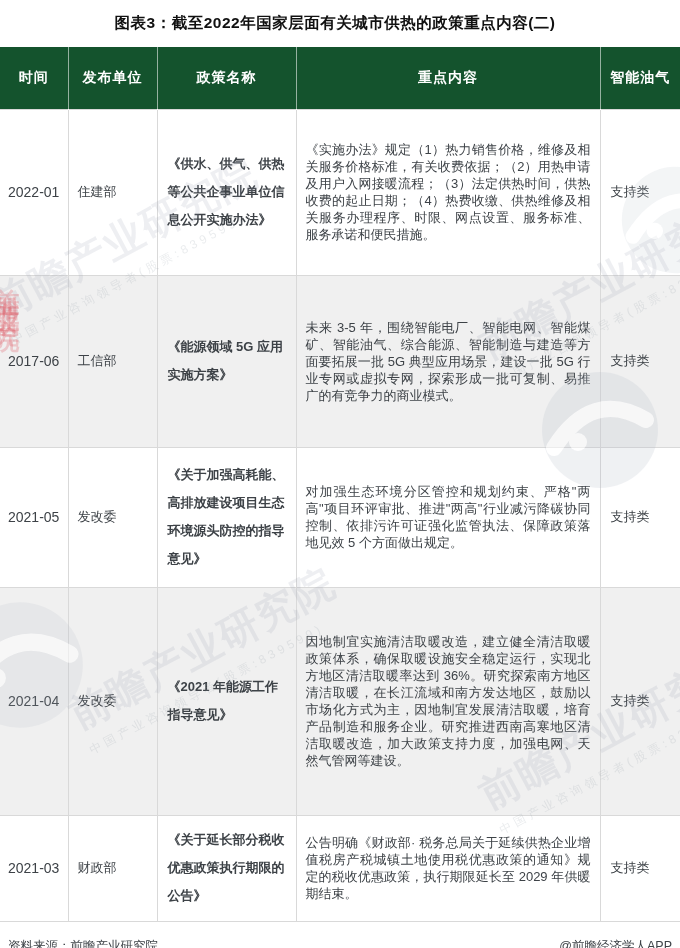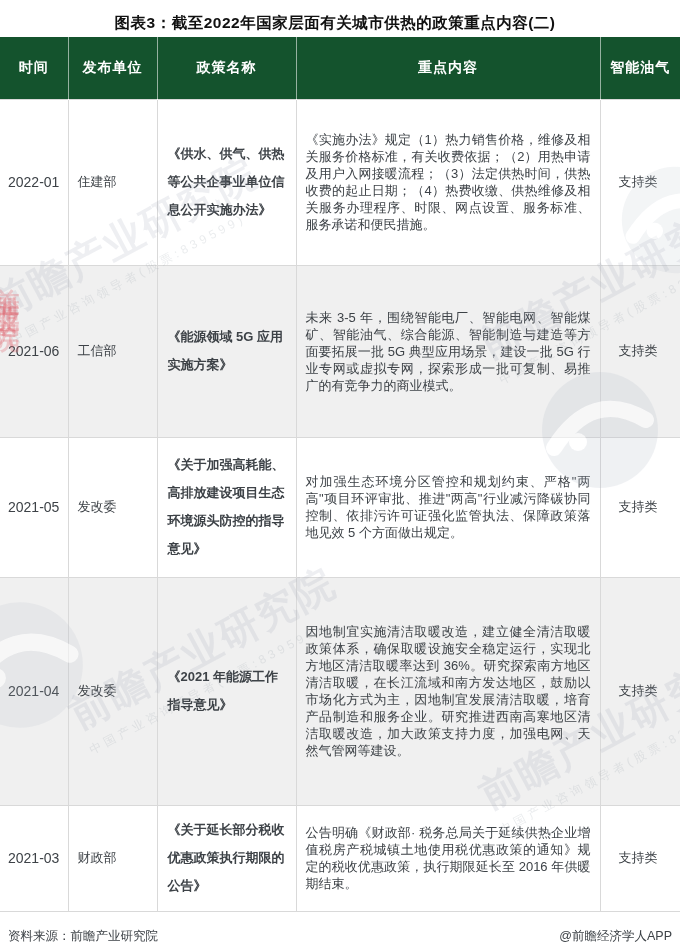--- a/index.html
+++ b/index.html
@@ -14,21 +14,21 @@
   }
   .page { position: relative; width: 680px; height: 948px; }
 
   .title {
     padding: 13px 20px 0 10px;
     text-align: center;
     font-size: 15.5px;
     font-weight: bold;
     color: #111111;
     letter-spacing: 0.5px;
-    height: 37px;
+    height: 47px;
   }
 
   table.policy {
     width: 680px;
     border-collapse: collapse;
     table-layout: fixed;
   }
   col.c1 { width: 68px; }
   col.c2 { width: 89px; }
   col.c3 { width: 139px; }
@@ -59,21 +59,21 @@
   tbody tr:nth-child(1) { height: 166px; }
   tbody tr:nth-child(2) { height: 172px; background: #f0f0f0; }
   tbody tr:nth-child(3) { height: 140px; }
   tbody tr:nth-child(4) { height: 228px; background: #f0f0f0; }
   tbody tr:nth-child(5) { height: 106px; }
 
   td.c-time   { padding: 0 4px 0 8px; font-size: 14px; margin-top: 8px; }
   td.c-unit   { padding: 0 4px 0 9px; }
   td.c-policy { padding: 6px 8px 6px 10px; line-height: 28px; text-align: left; font-weight: bold; }
   td.c-content{ padding: 6px 9px; line-height: 17px; text-align: justify; }
-  td.c-nature { padding: 0 4px 0 18px; }
+  td.c-nature { padding: 0 4px 0 10px; }
 
   .footer {
     display: flex;
     justify-content: space-between;
     align-items: center;
     padding: 16px 8px 0 8px;
     font-size: 12.5px;
     color: #3d4247;
   }
 
@@ -132,21 +132,21 @@
     </thead>
     <tbody>
       <tr>
         <td class="c-time">2022-01</td>
         <td class="c-unit">住建部</td>
         <td class="c-policy">《供水、供气、供热等公共企事业单位信息公开实施办法》</td>
         <td class="c-content">《实施办法》规定（1）热力销售价格，维修及相关服务价格标准，有关收费依据；（2）用热申请及用户入网接暖流程；（3）法定供热时间，供热收费的起止日期；（4）热费收缴、供热维修及相关服务办理程序、时限、网点设置、服务标准、服务承诺和便民措施。</td>
         <td class="c-nature">支持类</td>
       </tr>
       <tr>
-        <td class="c-time">2021-06</td>
+        <td class="c-time">2017-06</td>
         <td class="c-unit">工信部</td>
         <td class="c-policy">《能源领域 5G 应用实施方案》</td>
         <td class="c-content">未来 3-5 年，围绕智能电厂、智能电网、智能煤矿、智能油气、综合能源、智能制造与建造等方面要拓展一批 5G 典型应用场景，建设一批 5G 行业专网或虚拟专网，探索形成一批可复制、易推广的有竞争力的商业模式。</td>
         <td class="c-nature">支持类</td>
       </tr>
       <tr>
         <td class="c-time">2021-05</td>
         <td class="c-unit">发改委</td>
         <td class="c-policy">《关于加强高耗能、高排放建设项目生态环境源头防控的指导意见》</td>
         <td class="c-content">对加强生态环境分区管控和规划约束、严格"两高"项目环评审批、推进"两高"行业减污降碳协同控制、依排污许可证强化监管执法、保障政策落地见效 5 个方面做出规定。</td>
@@ -156,21 +156,21 @@
         <td class="c-time">2021-04</td>
         <td class="c-unit">发改委</td>
         <td class="c-policy">《2021 年能源工作指导意见》</td>
         <td class="c-content">因地制宜实施清洁取暖改造，建立健全清洁取暖政策体系，确保取暖设施安全稳定运行，实现北方地区清洁取暖率达到 36%。研究探索南方地区清洁取暖，在长江流域和南方发达地区，鼓励以市场化方式为主，因地制宜发展清洁取暖，培育产品制造和服务企业。研究推进西南高寒地区清洁取暖改造，加大政策支持力度，加强电网、天然气管网等建设。</td>
         <td class="c-nature">支持类</td>
       </tr>
       <tr>
         <td class="c-time">2021-03</td>
         <td class="c-unit">财政部</td>
         <td class="c-policy">《关于延长部分税收优惠政策执行期限的公告》</td>
-        <td class="c-content">公告明确《财政部· 税务总局关于延续供热企业增值税房产税城镇土地使用税优惠政策的通知》规定的税收优惠政策，执行期限延长至 2016 年供暖期结束。</td>
+        <td class="c-content">公告明确《财政部· 税务总局关于延续供热企业增值税房产税城镇土地使用税优惠政策的通知》规定的税收优惠政策，执行期限延长至 2029 年供暖期结束。</td>
         <td class="c-nature">支持类</td>
       </tr>
     </tbody>
   </table>
 
   <div class="footer">
     <span>资料来源：前瞻产业研究院</span>
     <span>@前瞻经济学人APP</span>
   </div>
 

